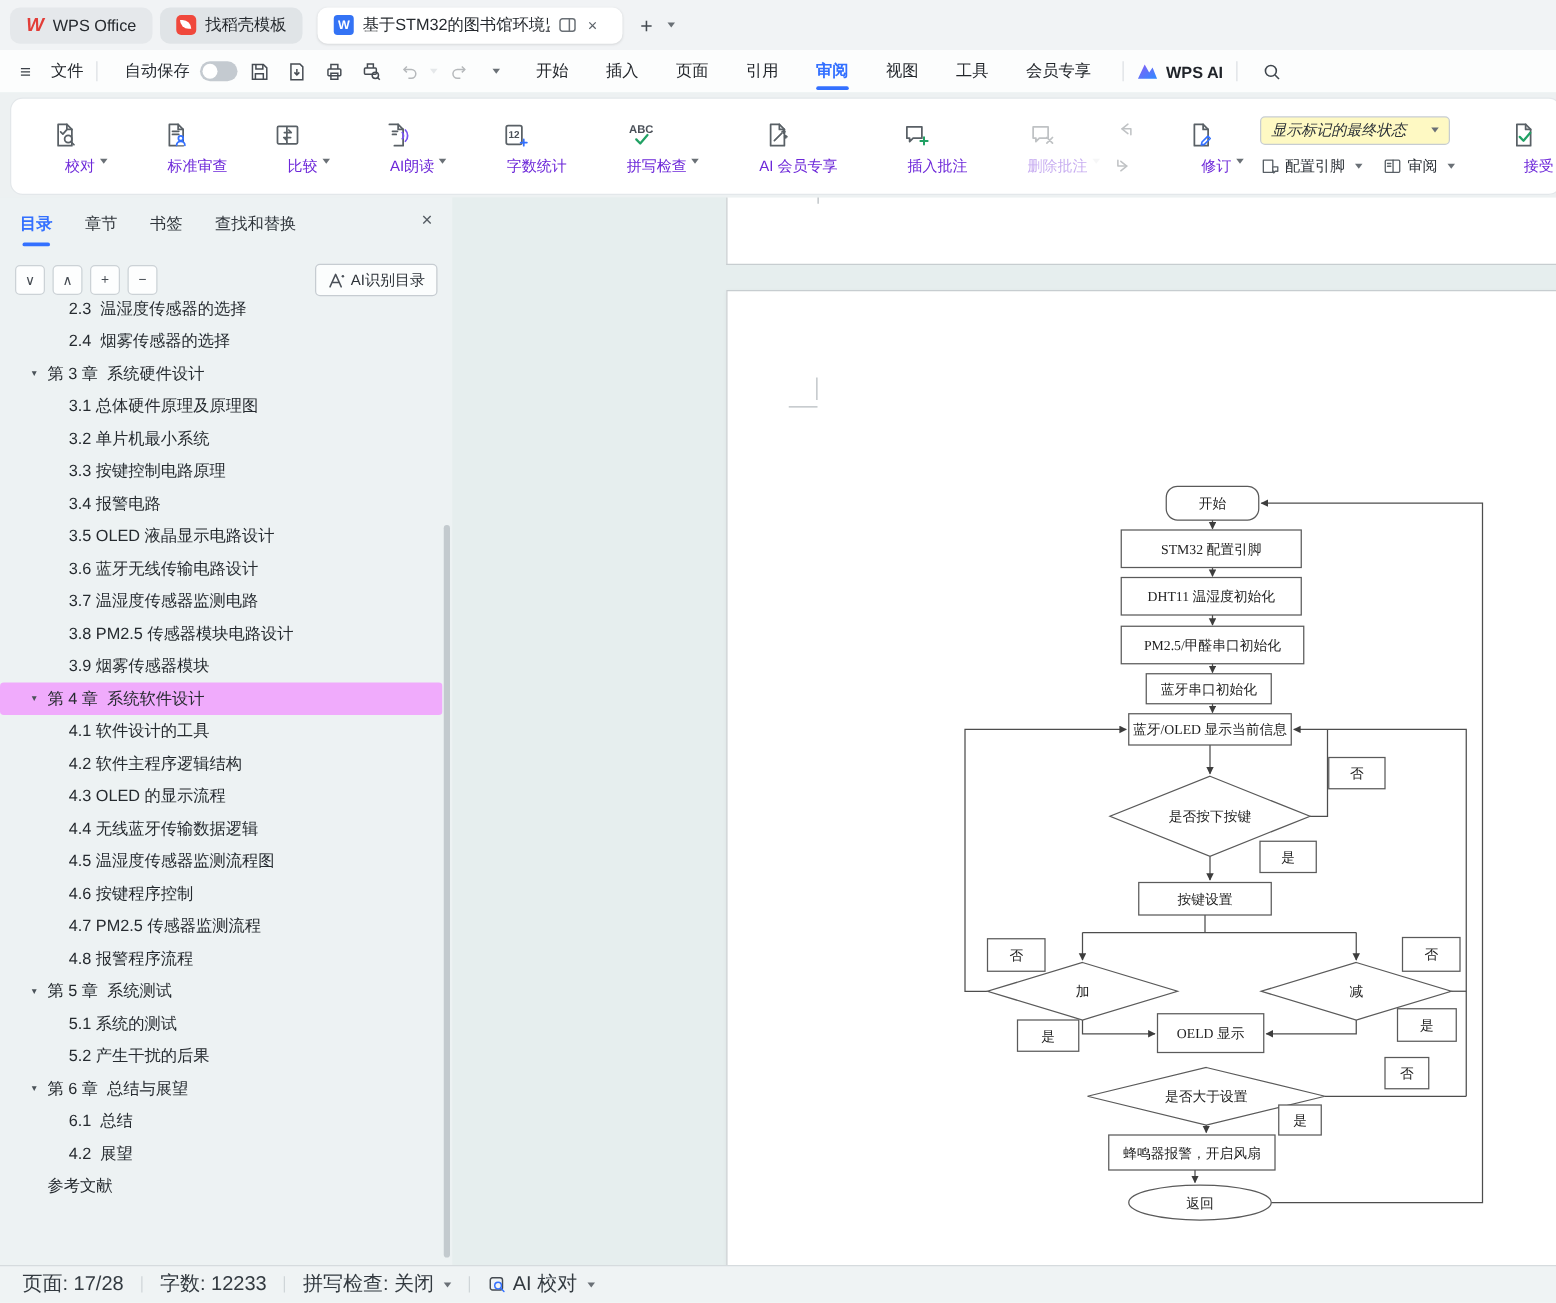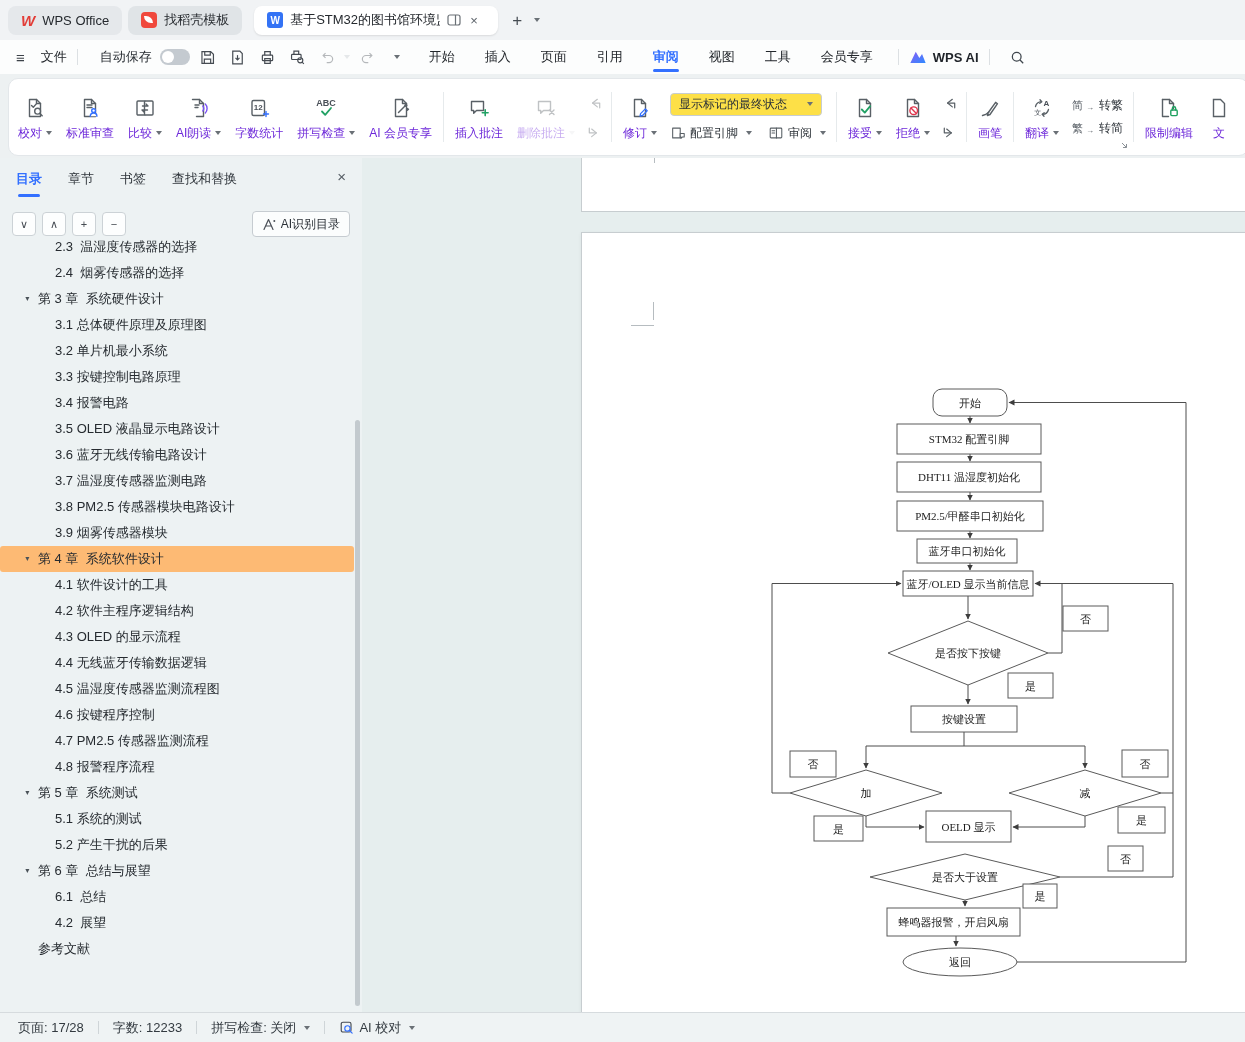--- a/index.html
+++ b/index.html
@@ -35,25 +35,25 @@
   .menu-items{display:flex;margin-left:14px;}
   .mitem{padding:0 15px;height:34px;display:flex;align-items:center;position:relative;color:#23272c;}
   .mitem.active{color:#3370ff;font-weight:700;}
   .mitem.active::after{content:"";position:absolute;left:50%;transform:translateX(-50%);bottom:2px;width:26px;height:3px;border-radius:2px;background:#3370ff;}
   .wpsai{display:flex;align-items:center;gap:6px;font-weight:700;color:#1f2329;}
 
   
   .ribbon{position:absolute;left:0;top:74px;width:100%;height:84px;background:#edf1f2;}
   .ribbon-card{position:absolute;left:8px;top:4px;right:-4px;bottom:2px;background:#fff;border:1px solid #e3e7ea;border-radius:10px;display:flex;align-items:stretch;padding:3px 2px;box-sizing:border-box;}
   .rb-big{display:flex;flex-direction:column;align-items:center;justify-content:center;gap:7px;padding:2px 7px;font-size:12px;color:#6d28d9;border-radius:6px;white-space:nowrap;}
-  .rb-big .lbl{display:flex;align-items:center;line-height:12px;}
+  .rb-big .lbl{display:flex;line-height:12px;margin-left:34px;}
   .rb-sep{width:1px;background:#e6eaec;margin:10px 4px;}
   .rb-minicol{display:flex;flex-direction:column;align-items:center;justify-content:center;gap:9px;padding:0 4px;}
   .rb-col{display:flex;flex-direction:column;justify-content:center;gap:9px;padding:0 6px;position:relative;}
-  .rb-select{width:152px;height:23px;border:1px solid #c7cdd2;border-radius:4px;background:#fde047;display:flex;align-items:center;justify-content:space-between;padding:0 8px;font-size:12px;color:#2c3238;box-sizing:border-box;}
+  .rb-select{width:152px;height:23px;border:1px solid #c7cdd2;border-radius:4px;background:#fef9c3;display:flex;align-items:center;justify-content:space-between;padding:0 8px;font-size:12px;color:#2c3238;box-sizing:border-box;font-style:italic;}
   .rb-row{display:flex;align-items:center;gap:16px;font-size:12px;color:#2c3238;}
   .rb-small{display:flex;align-items:center;gap:4px;white-space:nowrap;}
   .zh-conv{display:flex;flex-direction:column;justify-content:center;gap:6px;font-size:12px;color:#2c3238;padding:0 6px;position:relative;}
   .zh-row{display:flex;align-items:center;gap:3px;white-space:nowrap;}
   .zh-ch{font-size:11px;color:#555c63;}
   .mini-arr{font-style:normal;font-size:8px;color:#555c63;margin-right:2px;transform:translateY(2px);display:inline-block;}
   .corner{position:absolute;right:0;bottom:2px;}
 
   
   .sidebar{position:absolute;left:0;top:158px;width:362px;bottom:30px;background:#edf2f3;overflow:hidden;}
@@ -63,33 +63,33 @@
   .sb-tab.active::after{content:"";position:absolute;left:2px;right:2px;bottom:0;height:3px;border-radius:2px;background:#3370ff;}
   .sb-close{position:absolute;right:16px;top:10px;font-size:15px;color:#555c63;padding-bottom:0;}
   .sb-toolbar{display:flex;align-items:center;padding:14px 12px 0 12px;}
   .sq-btn{width:22px;height:22px;border:1px solid #ccd2d6;border-radius:4px;background:#fdfefe;color:#454b52;font-size:11px;display:flex;align-items:center;justify-content:center;margin-right:6px;}
   .ai-toc{margin-left:auto;height:24px;border:1px solid #c6ccd1;border-radius:4px;background:#fbfdfd;display:flex;align-items:center;gap:5px;padding:0 9px;font-size:12px;color:#2c3238;}
   .toc{position:absolute;left:0;right:8px;top:82px;bottom:0;overflow:hidden;}
   .toc-row{height:26px;display:flex;align-items:center;font-size:13px;color:#262b30;padding-left:55px;position:relative;white-space:pre;border-radius:3px;}
   .toc-row:first-child{margin-top:-6px;}
   .toc-row.chapter,.toc-row.plain{padding-left:38px;}
   .toc-row .tri{position:absolute;left:22px;top:50%;transform:translateY(-50%) scale(.62);font-size:11px;color:#4a5258;font-style:normal;}
-  .toc-row.selected{background:#fdba74;}
+  .toc-row.selected{background:#f0abfc;}
   .sb-scroll{position:absolute;right:2px;top:262px;width:5px;height:586px;border-radius:3px;background:#c3cacе;background:#c3cace;}
 
   .docarea{position:absolute;left:362px;top:158px;right:0;bottom:30px;background:#e6eeee;overflow:hidden;}
   .page{position:absolute;background:#fff;border:1px solid #c7cdd0;box-sizing:border-box;}
   .page1{left:219px;top:-6px;width:800px;height:60px;border-top:none;}
   .page2{left:219px;top:74px;width:800px;height:800px;box-shadow:0 1px 4px rgba(0,0,0,.05);}
   .mark{position:absolute;background:#b6bcc0;}
   .flow-svg{position:absolute;left:0;top:0;}
   svg text.fc{font-family:"Liberation Serif","DejaVu Serif",serif;font-size:11px;fill:#1d1d1d;}
 
   
-  .statusbar{position:absolute;left:0;bottom:0;width:100%;height:30px;background:#eff3f4;border-top:1px solid #d6dbde;display:flex;align-items:center;font-size:13px;color:#333a40;padding-left:18px;box-sizing:border-box;}
+  .statusbar{position:absolute;left:0;bottom:0;width:100%;height:30px;background:#eff3f4;border-top:1px solid #d6dbde;display:flex;align-items:center;font-size:16px;color:#333a40;padding-left:18px;box-sizing:border-box;}
   .st-sep{width:1px;height:13px;background:#cfd5d8;margin:0 14px;}
   .st-item{display:flex;align-items:center;gap:4px;}
   .ic{flex:none;}
 </style>
 </head>
 <body>
 
 <div class="app">
 
   <div class="tabbar">

